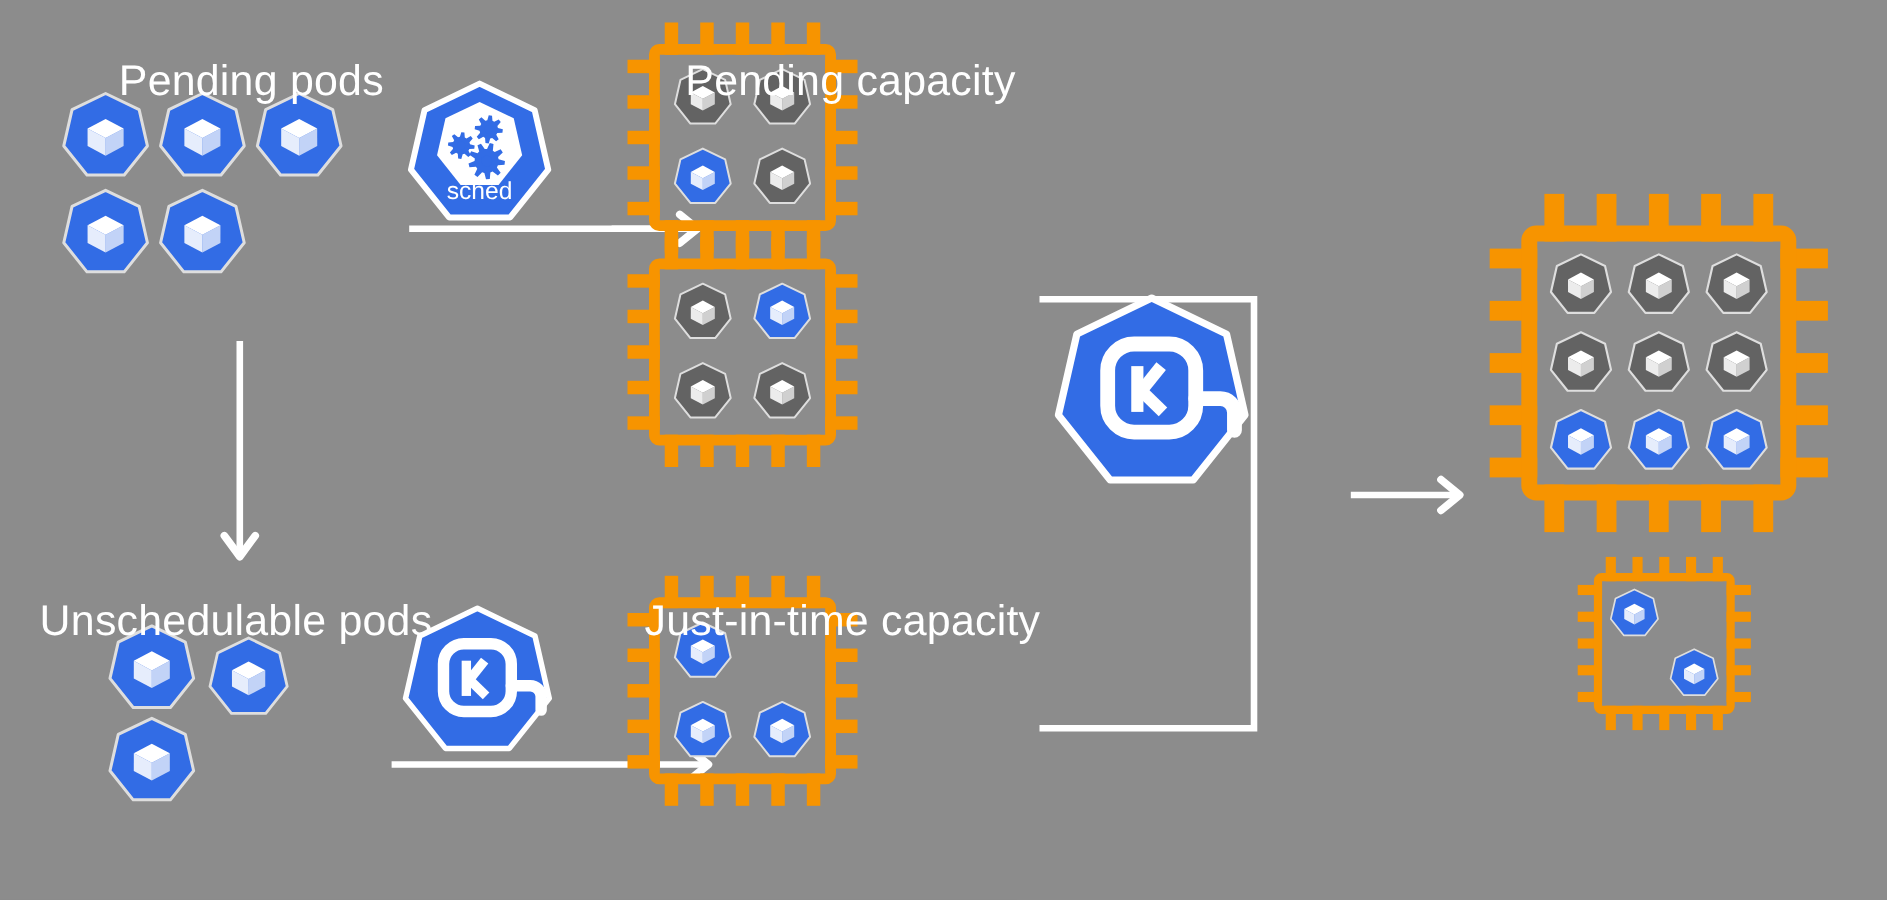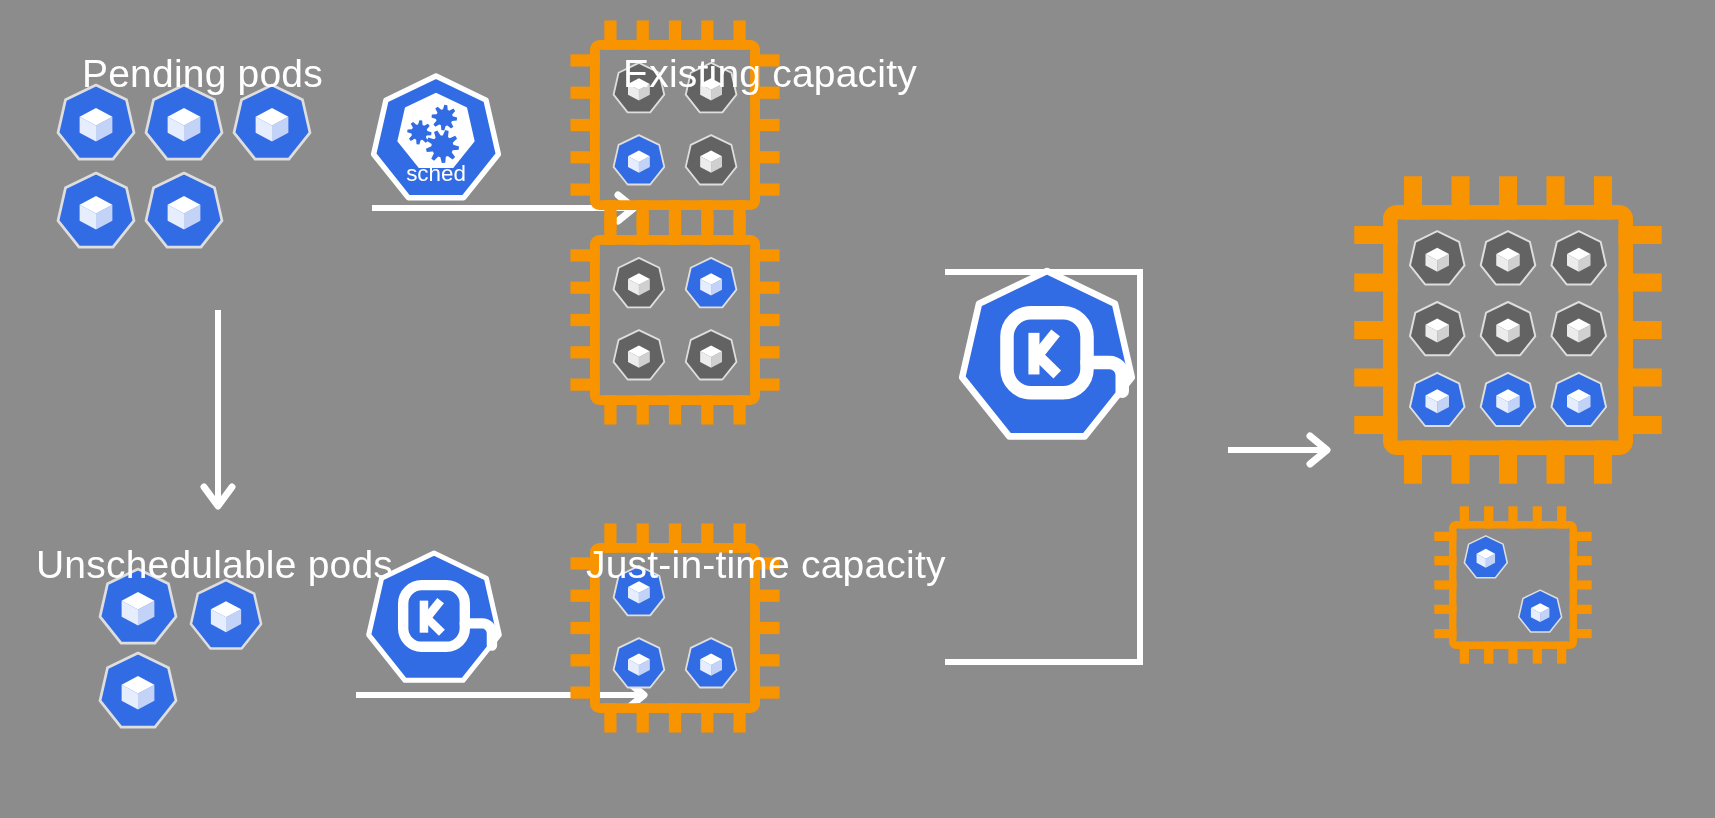--- a/index.html
+++ b/index.html
@@ -472,18 +472,18 @@
         A 12.806400000000002 12.806400000000002 0 0 1 1122.2376 375.1912
         L 1122.2376 391.1992" fill="none" stroke="#ffffff" stroke-width="13.485" stroke-linecap="round" stroke-linejoin="round"></path>
         <rect x="1028.4211500000001" y="332.83959999999996" width="11.057699999999999" height="41.6208" fill="#ffffff"></rect>
         <path d="M 1037.26731 355.73103999999995
         L 1055.592816 332.83959999999996" stroke="#ffffff" stroke-width="11.057699999999999" fill="none" stroke-linecap="butt"></path>
         <path d="M 1035.05577 352.81758399999995
         L 1057.257648 374.4604" stroke="#ffffff" stroke-width="11.057699999999999" fill="none" stroke-linecap="butt"></path>
       </g>
     </svg>
 
-  <div class="label" style="left:82px; top:54px;">Pending pods</div>
-  <div class="label" style="left:623px; top:54px;">Existing capacity</div>
+  <div class="label" style="left:108px; top:54px;">Pending pods</div>
+  <div class="label" style="left:623px; top:54px;">Pending capacity</div>
   <div class="label" style="left:586px; top:545px;">Just-in-time capacity</div>
   <div class="label" style="left:36px;  top:545px;">Unschedulable pods</div>
 
 </div>
 
 </body></html>

